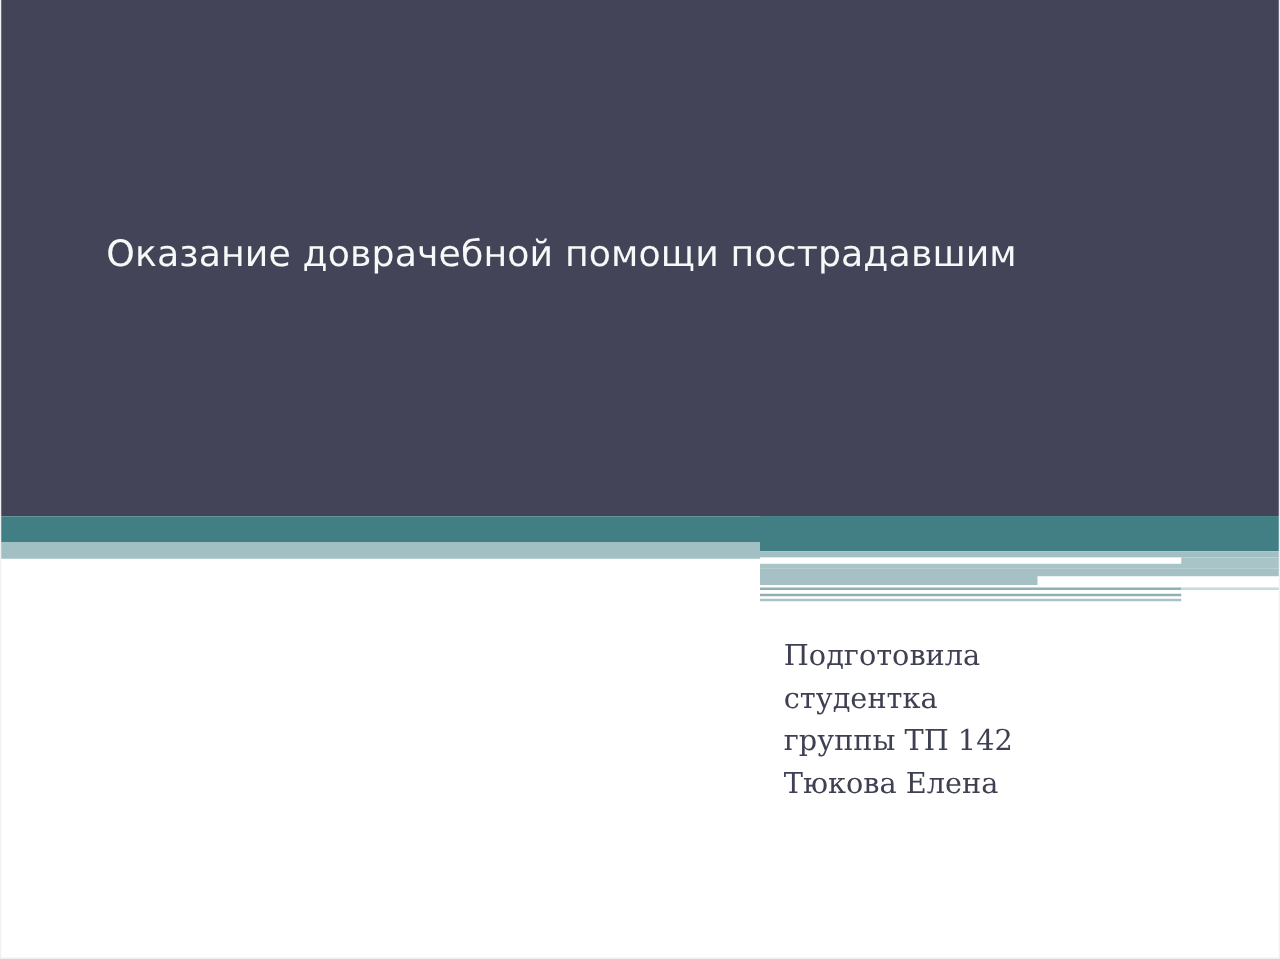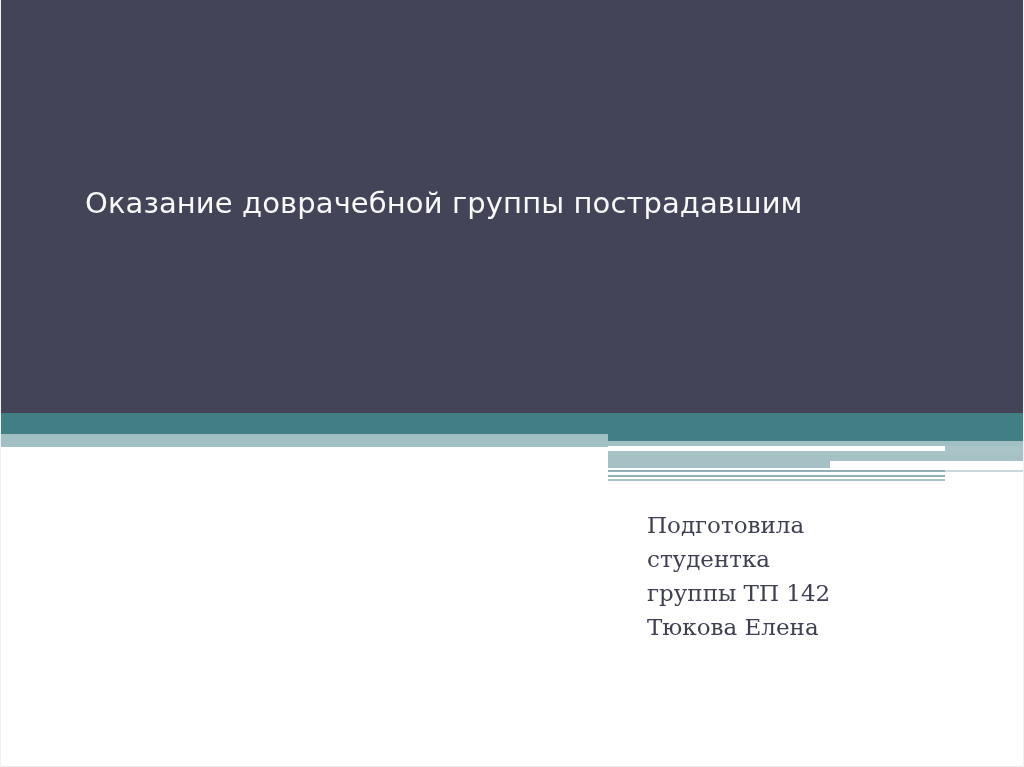--- a/index.html
+++ b/index.html
@@ -160,21 +160,21 @@
     box-sizing: border-box;
     border-left: 1px solid #f0f1f2;
     border-right: 1px solid #f0f1f2;
     border-bottom: 1px solid #eceded;
     pointer-events: none;
   }
 
   
   .subtitle-block {
     position: absolute;
-    left: 647px;
+    left: 627px;
     top: 508px;
     width: 340px;
   }
   .subtitle-text {
     margin: 0;
     font-family: "DejaVu Serif", "Liberation Serif", serif;
     font-weight: 400;
     font-size: 23px;
     line-height: 34px;
     color: #3f4152;
@@ -182,21 +182,21 @@
   }
 </style>
 </head>
 <body>
 
 <div id="slide">
 
   <div class="dark-panel"></div>
 
   <div class="title-block">
-    <h1 class="title-text">Оказание доврачебной группы пострадавшим</h1>
+    <h1 class="title-text">Оказание доврачебной помощи пострадавшим</h1>
   </div>
 
   <div class="bands">
     <div class="band-teal"></div>
     <div class="band-teal-right"></div>
     <div class="band-light-left"></div>
 
     <div class="stripe stripe-a"></div>
     <div class="stripe stripe-b"></div>
     <div class="stripe-b-gap"></div>

